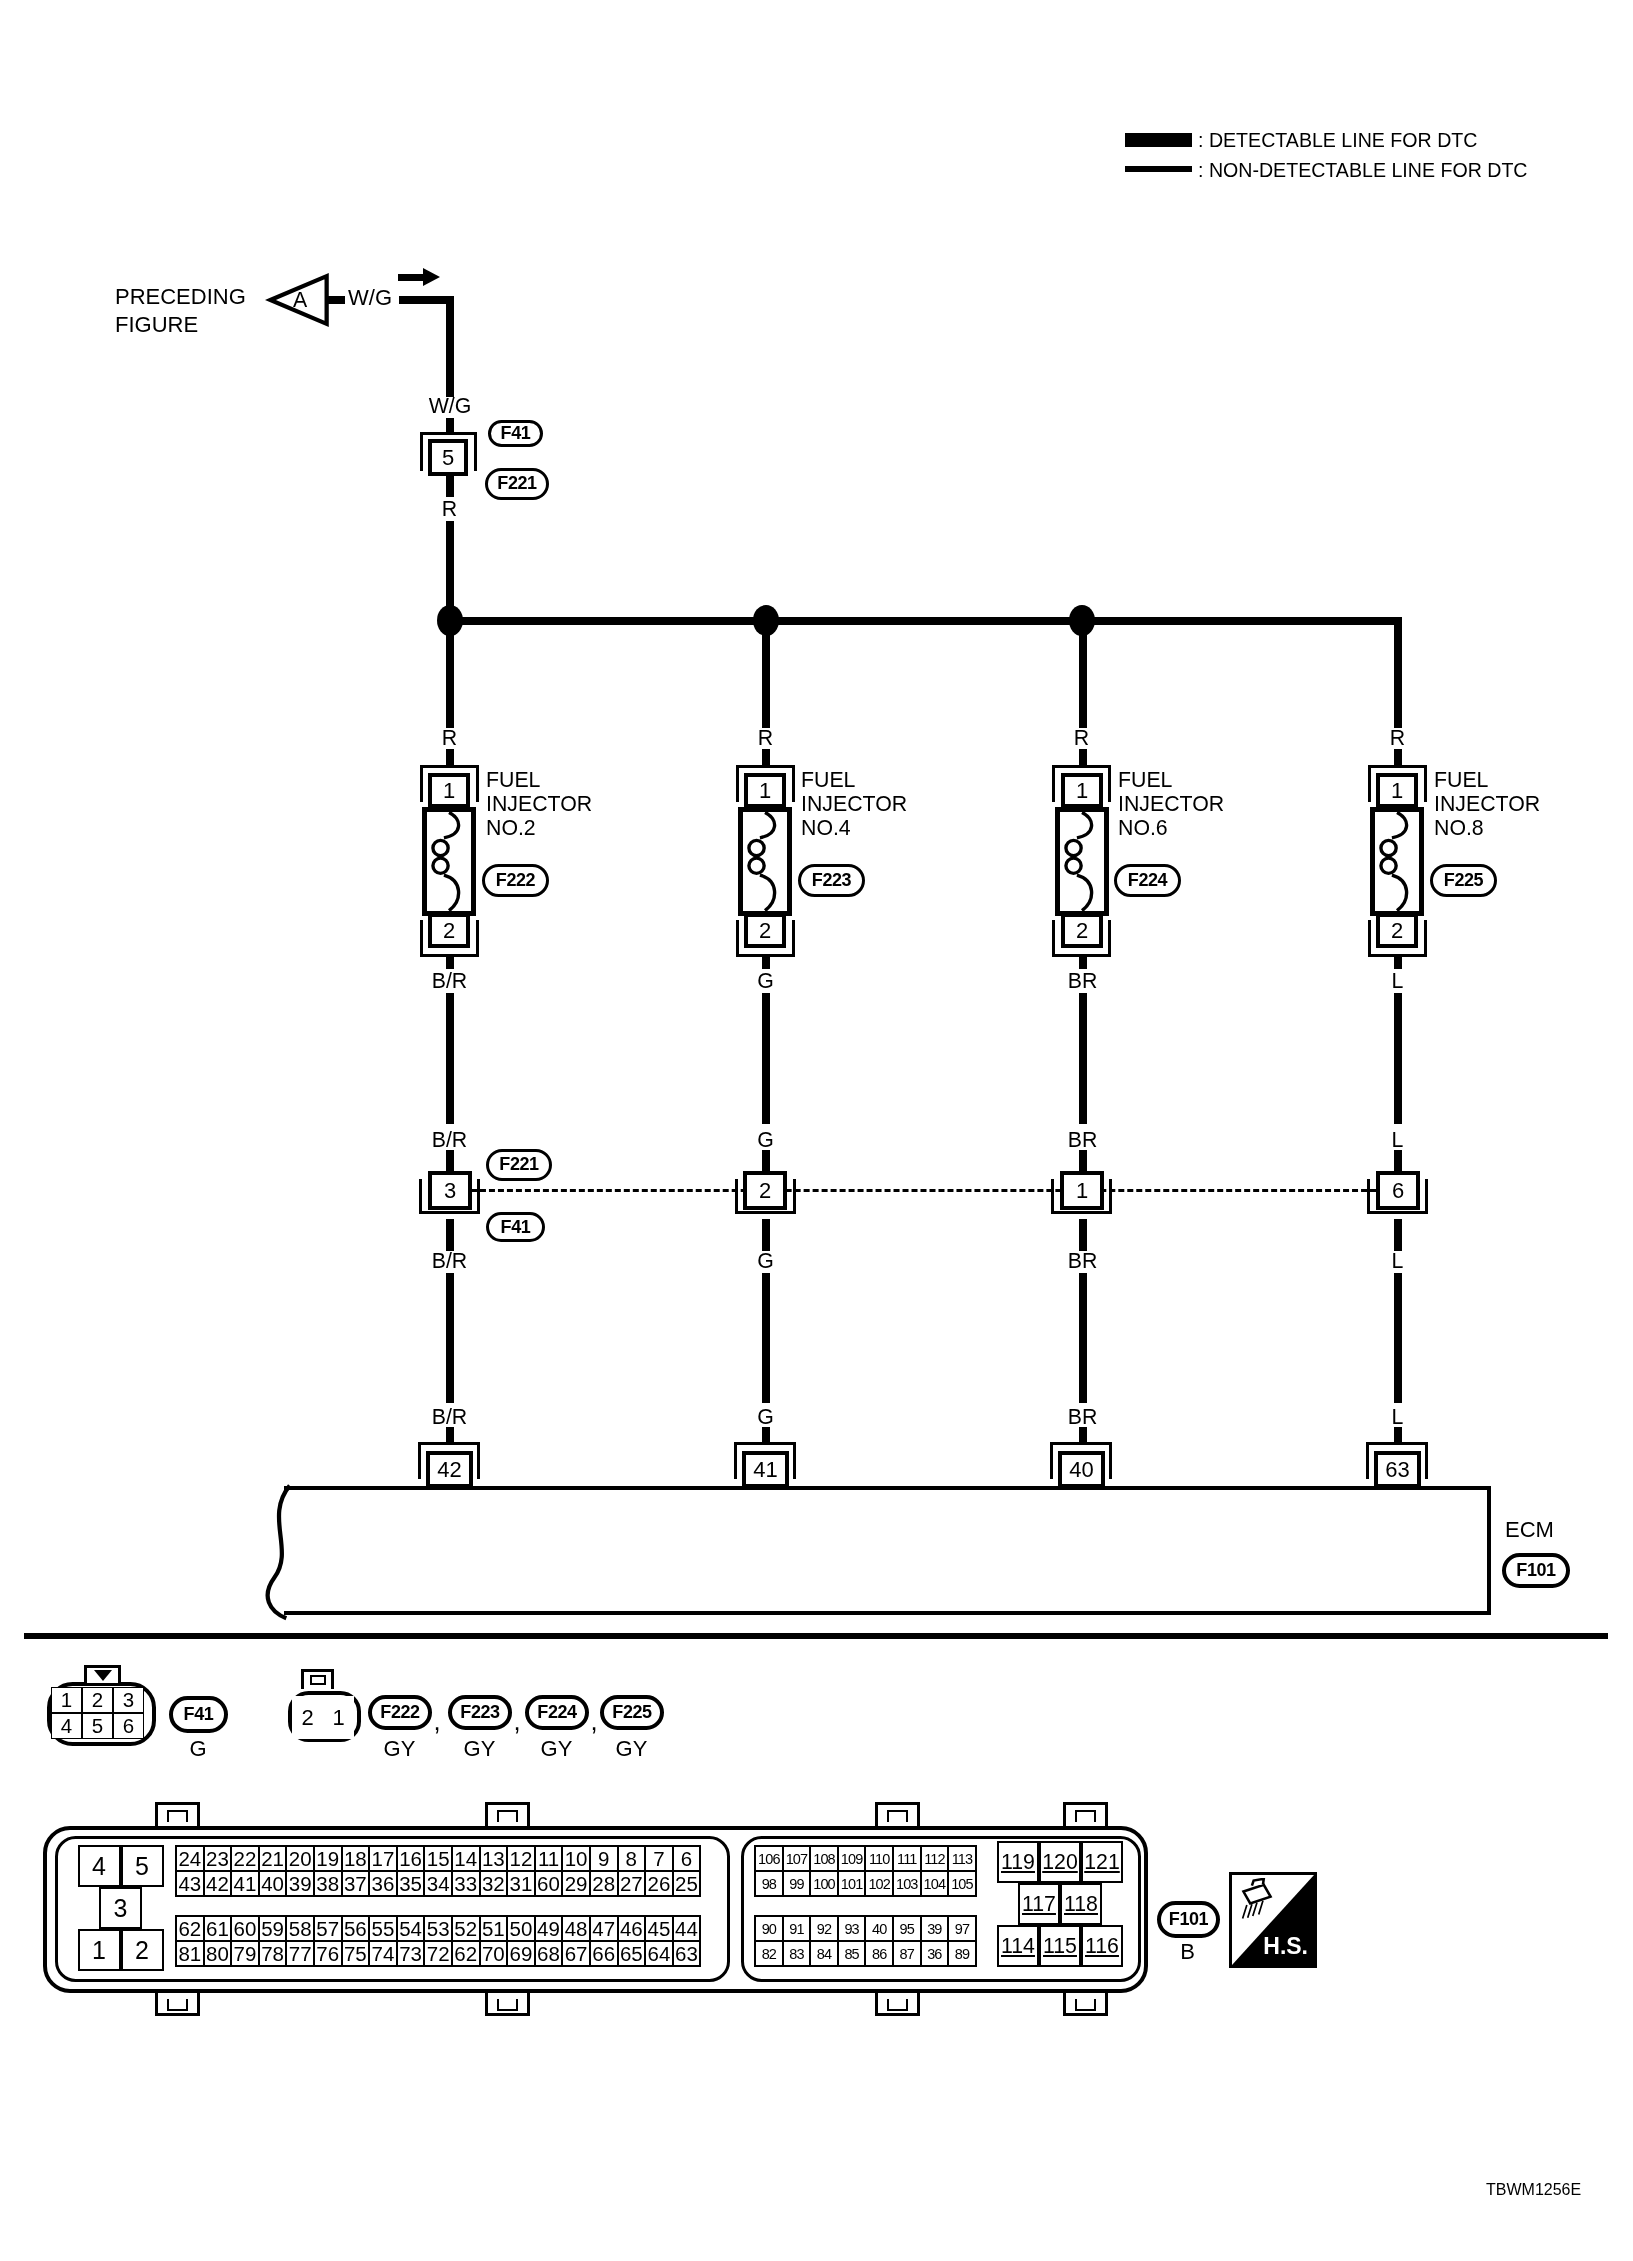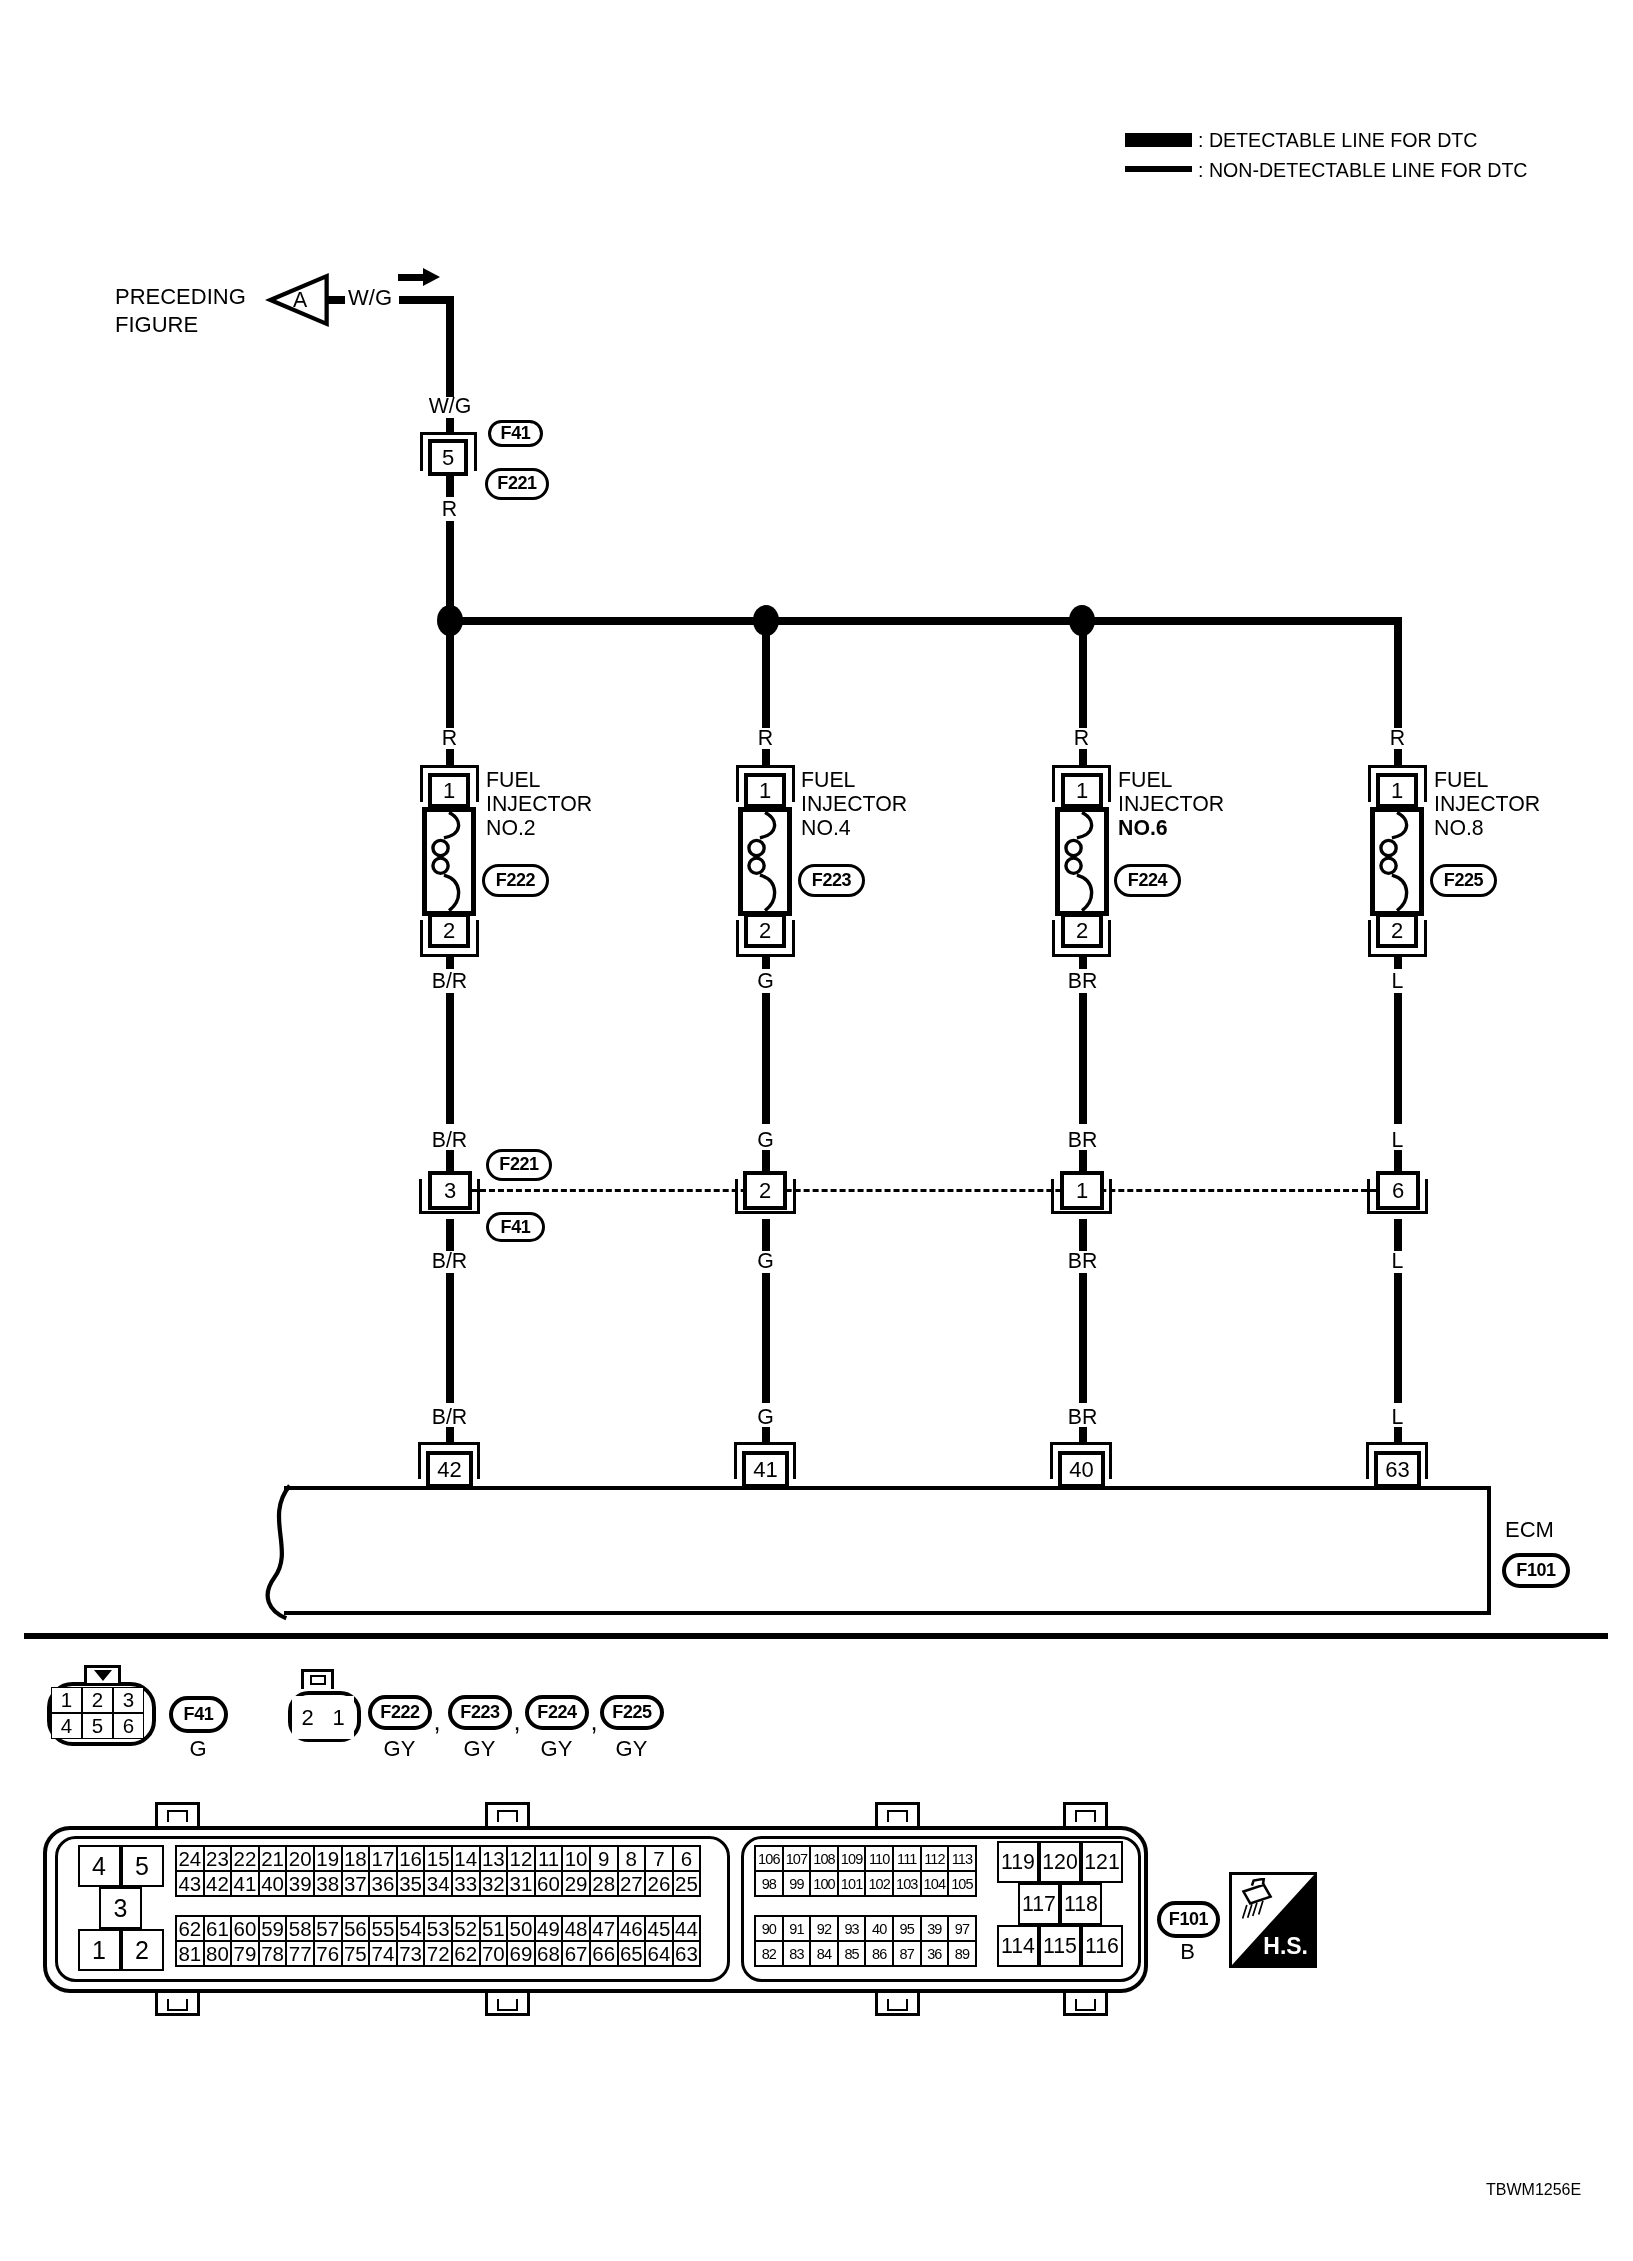--- a/index.html
+++ b/index.html
@@ -21,21 +21,21 @@
   .dot{position:absolute;width:25.6px;height:31px;border-radius:50%;background:#000;}
   .dashed{position:absolute;border-top:3.4px dashed #000;z-index:1;}
   .title{position:absolute;font-size:41px;font-weight:bold;text-align:right;letter-spacing:-0.9px;}
   .legend-txt{position:absolute;font-size:19.6px;white-space:nowrap;}
   .prow{display:flex;justify-content:center;}
   .pcell{display:flex;align-items:center;justify-content:center;background:#fff;border:1.7px solid #000;
     box-sizing:content-box;}
   .pblock{position:absolute;border:1.7px solid #000;background:#fff;}
   .left-block .pcell{width:25.6px;height:23px;font-size:20.5px;}
   .mid-block .pcell{width:25.6px;height:23px;font-size:14.5px;letter-spacing:-0.9px;}
-  .right-block{position:absolute;}
+  .right-block{position:absolute;text-decoration:underline;}
   .right-block .pcell{width:38px;height:38px;border-width:2.6px;font-size:21.3px;}
   .side-grid{position:absolute;}
   .side-grid .pcell{width:39px;height:38px;border-width:2.6px;font-size:25px;}
   .six-grid{position:absolute;}
   .six-grid .pcell{width:29px;height:24px;font-size:20.5px;}
   .two-grid{position:absolute;display:flex;gap:3.4px;background:#000;}
   .two-grid .pcell{width:31px;height:43px;border:0;font-size:22px;}
   .shell{position:absolute;border:4.3px solid #000;border-radius:27px;background:#fff;}
   .inner-shell{position:absolute;border:3.4px solid #000;border-radius:20.5px;background:#fff;}
   .tab-t{position:absolute;border:3.4px solid #000;border-bottom:0;background:#fff;z-index:2;}
@@ -163,21 +163,21 @@
       <div class="brk-d" style="left: 1052px; top: 765px; width: 53px; height: 34px;"></div>
       <div class="box" style="left: 1061px; top: 773px; width: 34px; height: 27px;">1</div>
       <div class="body6" style="left: 1055px; top: 807px; width: 44px; height: 99px;"><svg width="44" height="99" viewBox="0 0 52 116">
           <path d="M26 0 C42 8 42 26 20 30" fill="none" stroke="#000" stroke-width="4"></path>
           <circle cx="16" cy="42" r="9" fill="none" stroke="#000" stroke-width="4"></circle>
           <circle cx="16" cy="63" r="9" fill="none" stroke="#000" stroke-width="4"></circle>
           <path d="M20 74 C42 80 42 104 26 116" fill="none" stroke="#000" stroke-width="4"></path>
         </svg></div>
       <div class="lbl" style="left: 1118px; top: 768px; font-size: 21.3px;">FUEL</div>
       <div class="lbl" style="left: 1118px; top: 792px; font-size: 21.3px;">INJECTOR</div>
-      <div class="lbl" style="left: 1118px; top: 816px; font-size: 21.3px; font-weight: bold;">NO.6</div>
+      <div class="lbl" style="left: 1118px; top: 816px; font-size: 21.3px;">NO.6</div>
       <div class="oval" style="left: 1114px; top: 864px; width: 61px; height: 27px;">F224</div>
       <div class="box" style="left: 1061px; top: 913px; width: 34px; height: 27px;">2</div>
       <div class="brk-u" style="left: 1052px; top: 920px; width: 53px; height: 34px;"></div>
       <div class="wv" style="left: 1079px; top: 957px; height: 12px;"></div>
       <div class="lb" style="left: 1044px; top: 969px; width: 77px;">BR</div>
       <div class="wv" style="left: 1079px; top: 993px; height: 131px;"></div>
       <div class="lb" style="left: 1044px; top: 1128px; width: 77px;">BR</div>
       <div class="wv" style="left: 1079px; top: 1150px; height: 24px;"></div>
       <div class="box" style="left: 1060px; top: 1171px; width: 36px; height: 31px;">1</div>
       <div class="brk-u" style="left: 1051px; top: 1179px; width: 55px; height: 32px;"></div>

